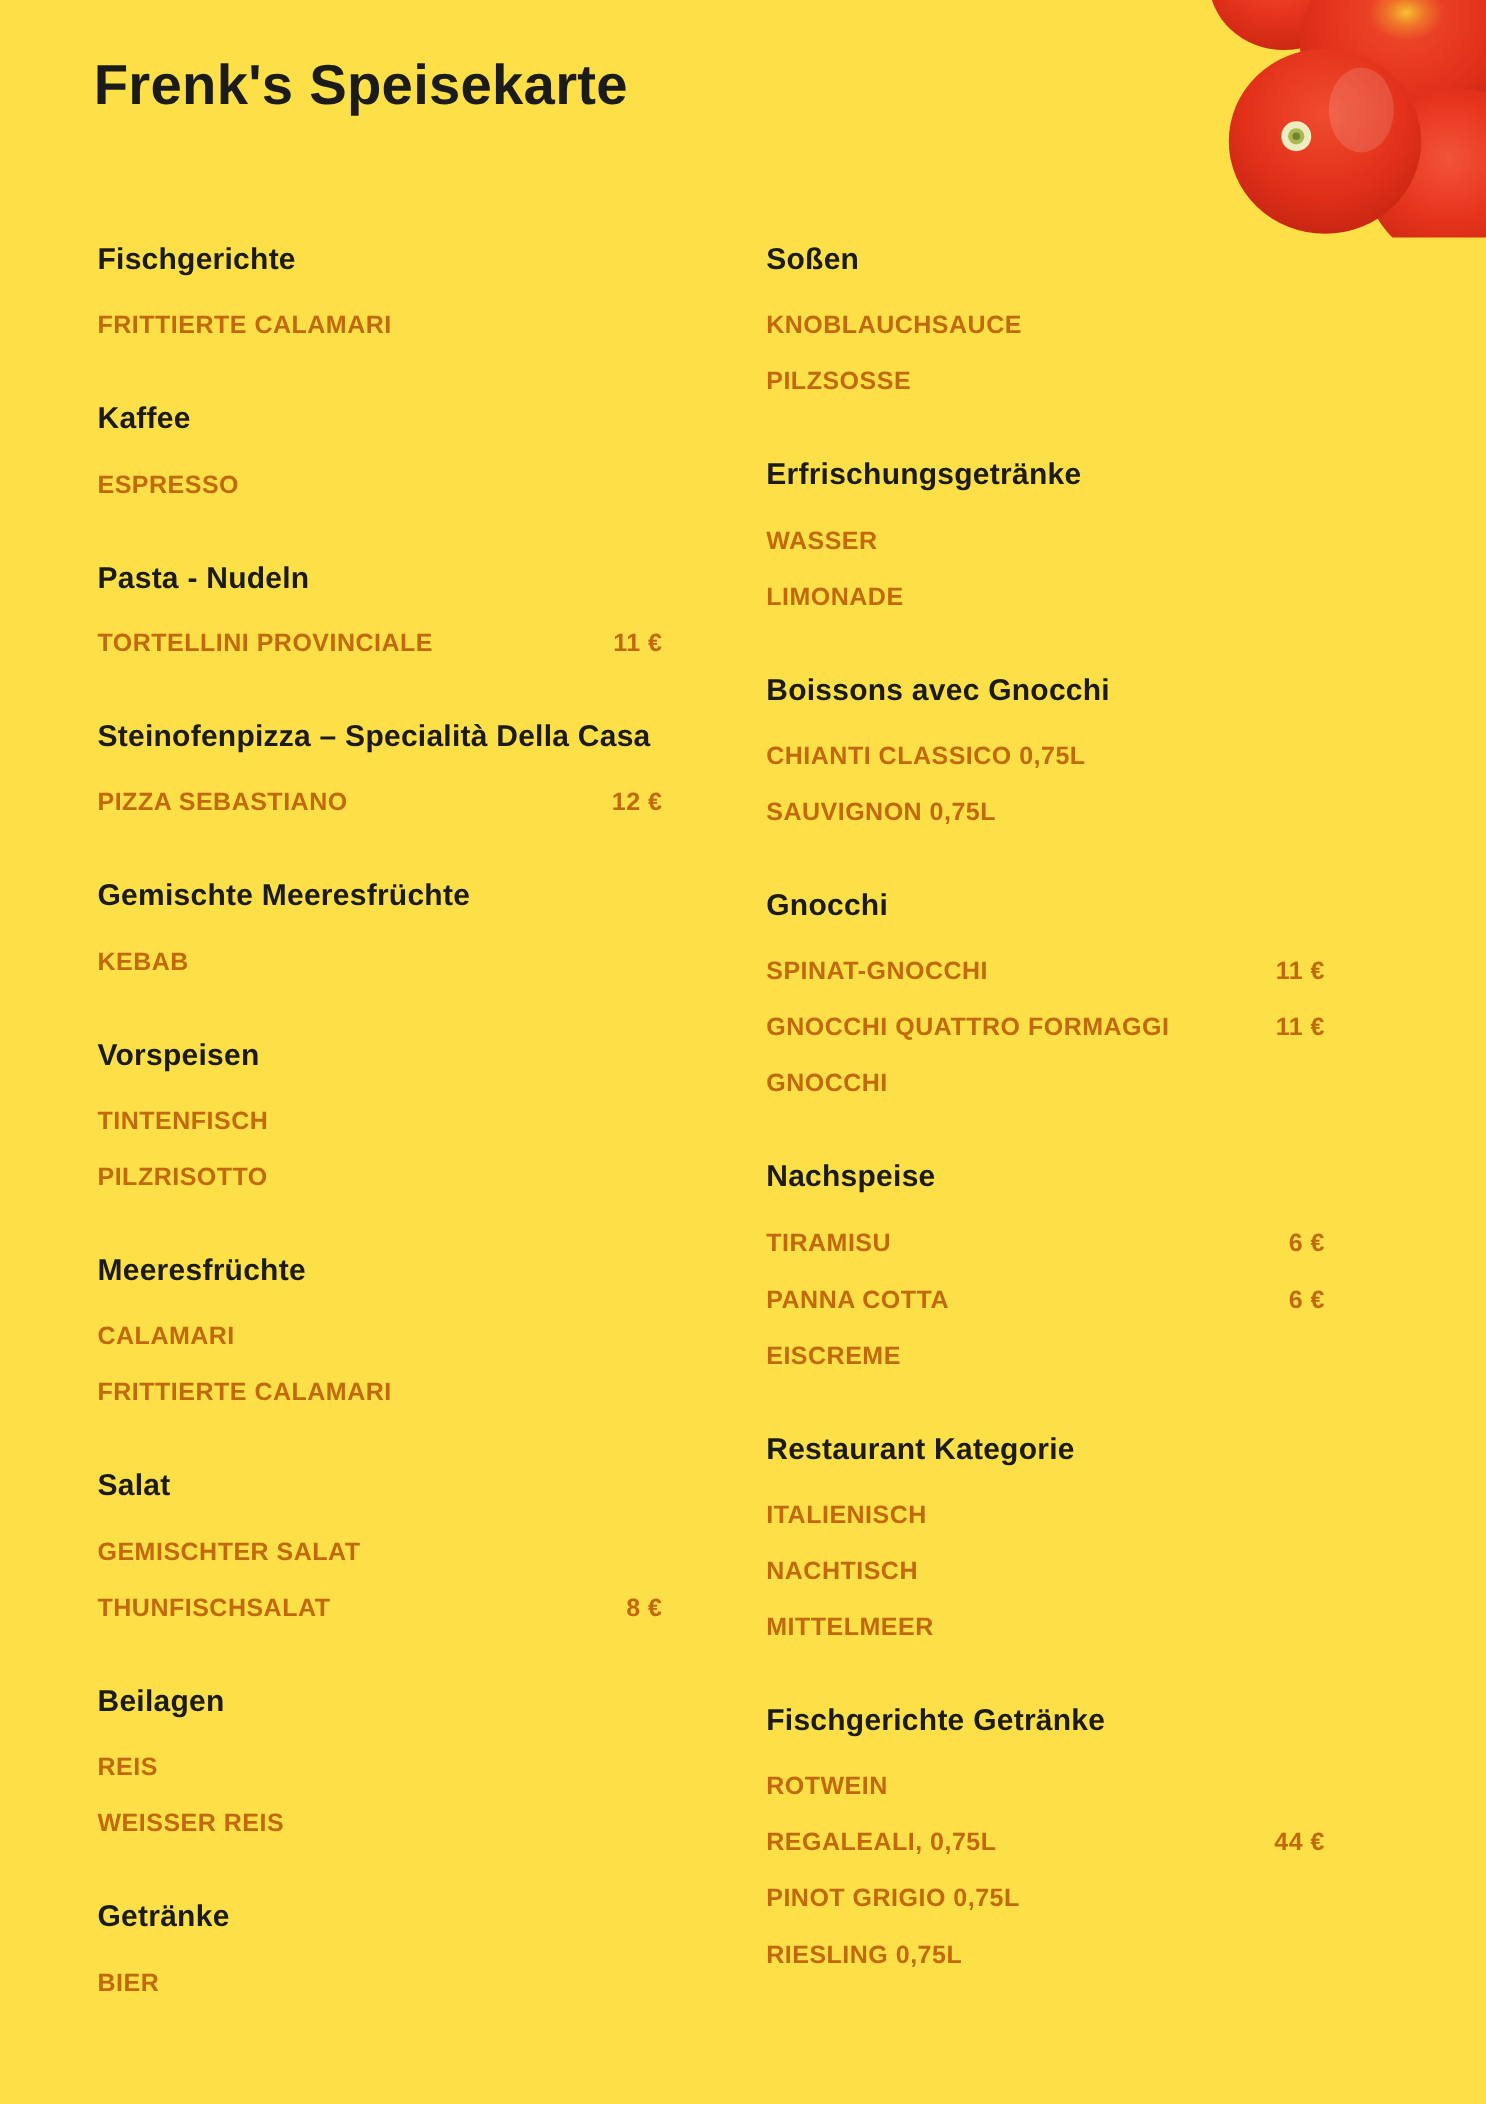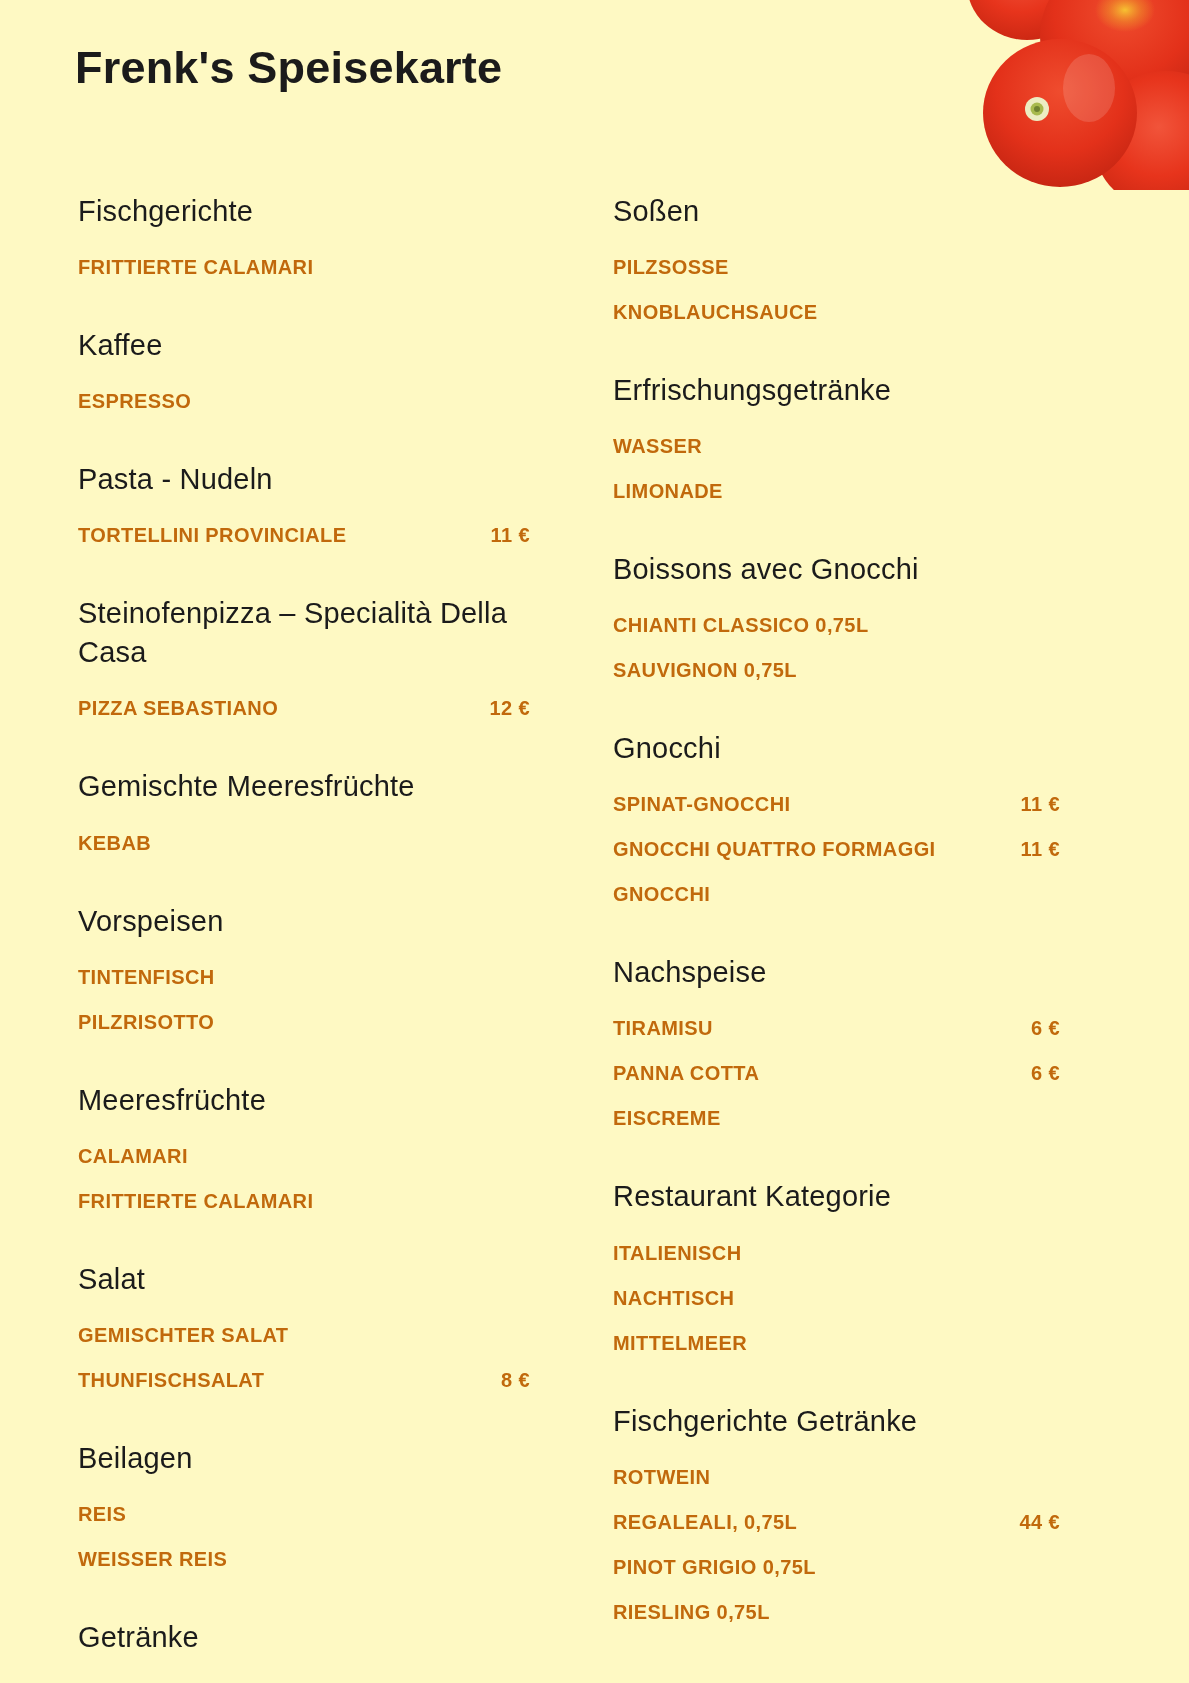--- a/index.html
+++ b/index.html
@@ -4,21 +4,21 @@
 <style>
   html, body {
     margin: 0;
     padding: 0;
     background: #ffffff;
   }
   .page {
     position: relative;
     width: 1189px;
     height: 1683px;
-    background: #fef9c3;
+    background: #fde047;
     overflow: hidden;
     font-family: "Liberation Sans", sans-serif;
     --heading-color: #1b1b1b;
     --item-color: #c1690c;
   }
   .tomato-wrap {
     position: absolute;
     top: 0;
     right: 0;
     width: 270px;
@@ -38,23 +38,23 @@
     display: grid;
     grid-template-columns: 452px 447px;
     column-gap: 83px;
     padding: 98px 0 0 78px;
   }
   .section {
     margin: 0 0 47px 0;
   }
   .section-title {
     margin: 0 0 25px 0;
-    font-size: 29px;
+    font-size: 24px;
     line-height: 1.35;
-    font-weight: 400;
+    font-weight: 700;
     color: var(--heading-color);
     letter-spacing: 0.2px;
   }
   .menu-item {
     display: flex;
     justify-content: space-between;
     align-items: baseline;
     margin: 0 0 22px 0;
   }
   .item-name {
@@ -192,24 +192,24 @@
           <h2 class="section-title">Getränke</h2>
           <div class="menu-item">
             <span class="item-name">BIER</span>
           </div>
         </section>
       </div>
     <div class="menu-column">
         <section class="section">
           <h2 class="section-title">Soßen</h2>
           <div class="menu-item">
+            <span class="item-name">KNOBLAUCHSAUCE</span>
+          </div>
+          <div class="menu-item">
             <span class="item-name">PILZSOSSE</span>
-          </div>
-          <div class="menu-item">
-            <span class="item-name">KNOBLAUCHSAUCE</span>
           </div>
         </section>
         <section class="section">
           <h2 class="section-title">Erfrischungsgetränke</h2>
           <div class="menu-item">
             <span class="item-name">WASSER</span>
           </div>
           <div class="menu-item">
             <span class="item-name">LIMONADE</span>
           </div>

